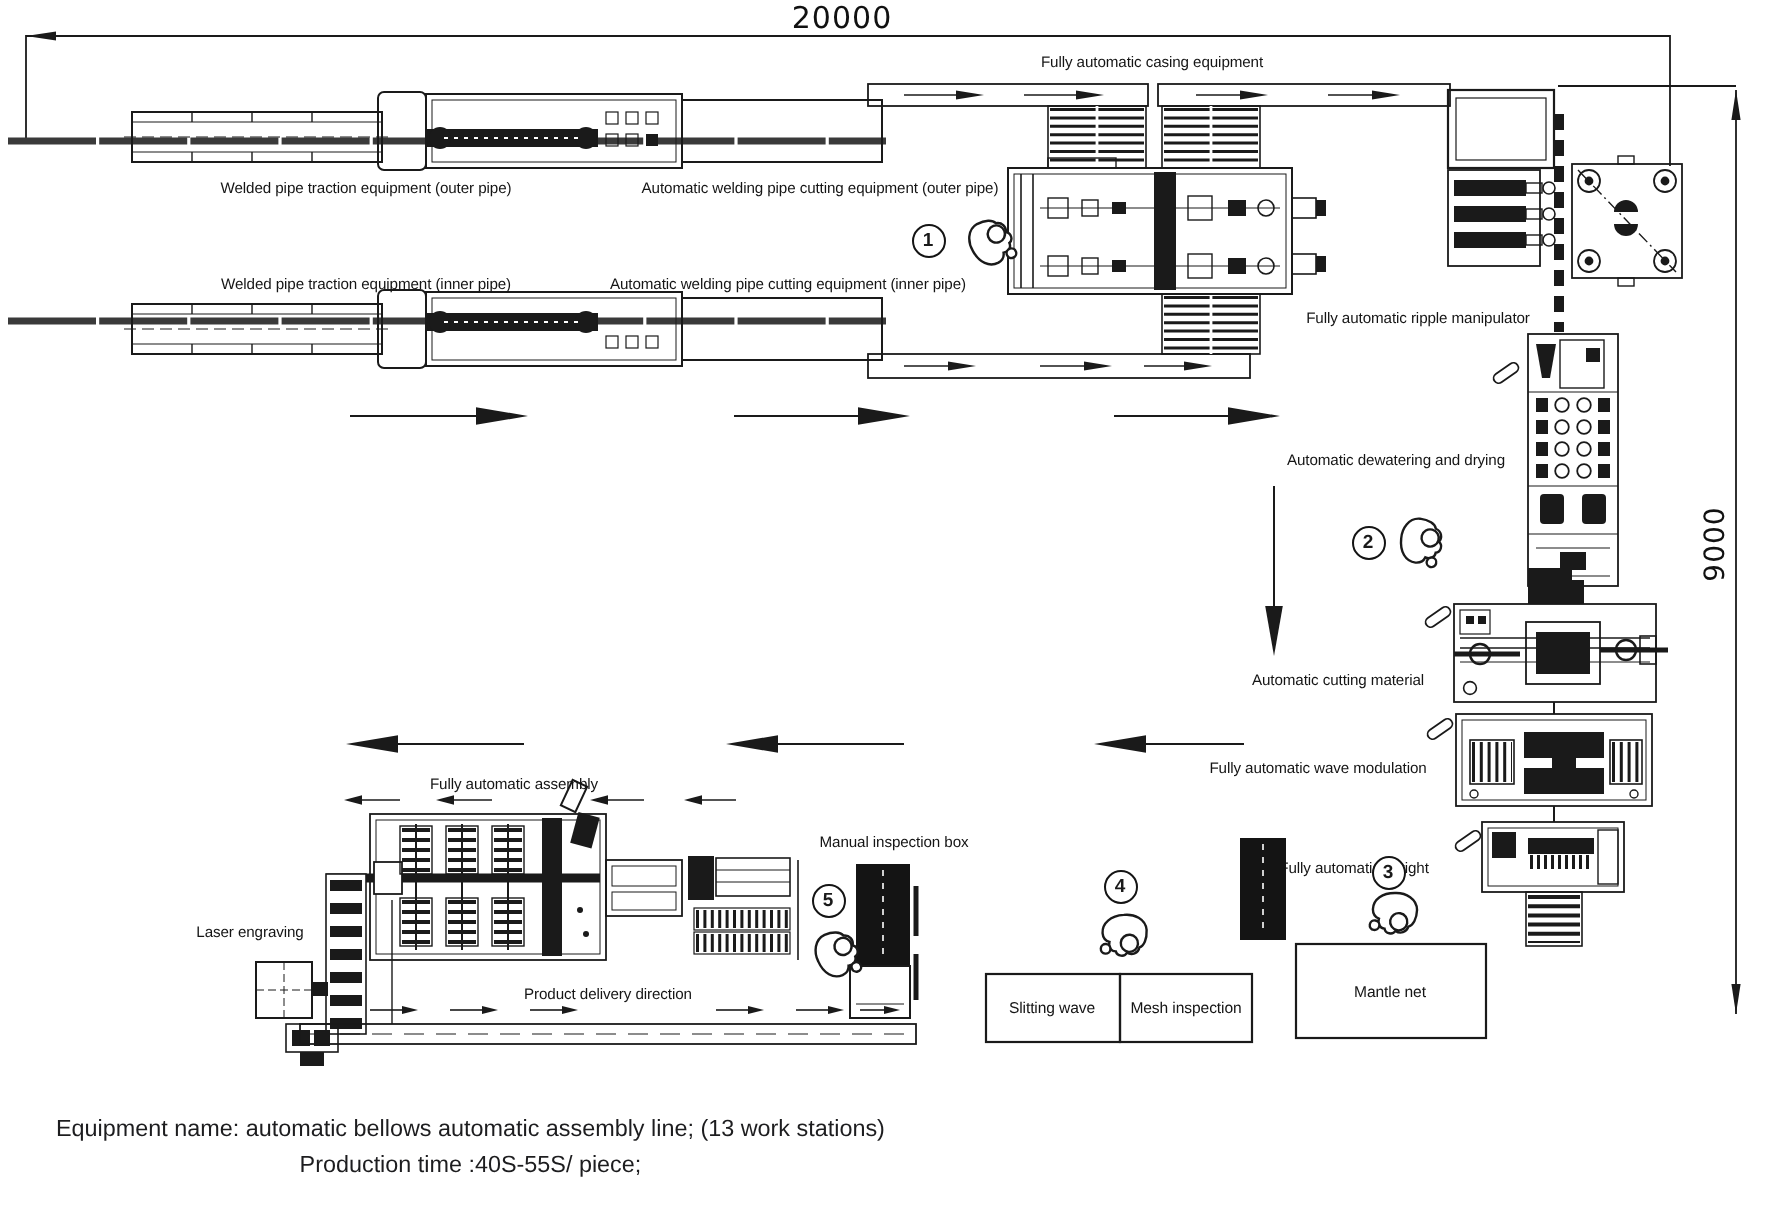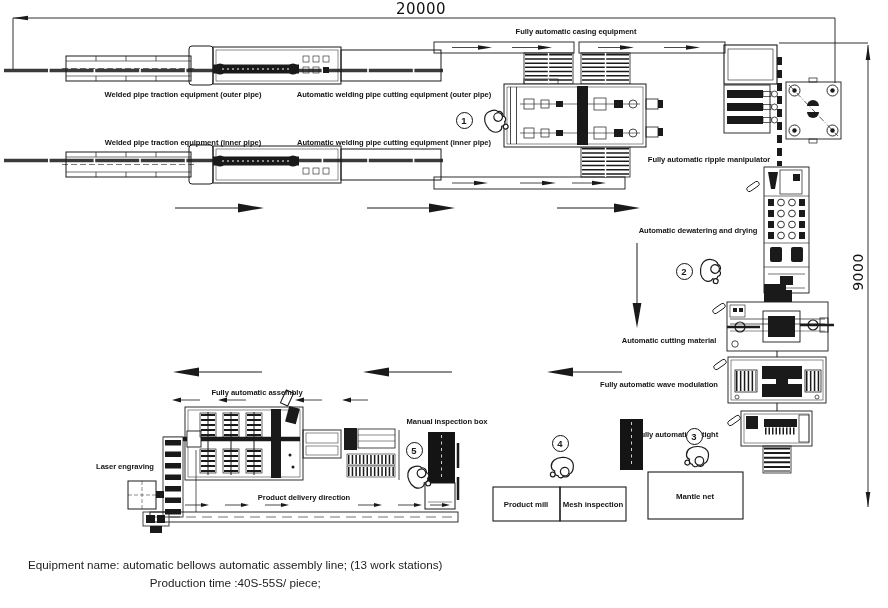--- a/index.html
+++ b/index.html
@@ -1,21 +1,21 @@
 <!DOCTYPE html>
 <html><head>
 <meta charset="utf-8">
 <style>
   html,body{margin:0;padding:0;background:#fff;}
   #stage{position:relative;width:888px;height:608px;background:#ffffff;overflow:hidden;
          font-family:"Liberation Sans",sans-serif;color:#1a1a1a;}
   svg{position:absolute;left:0;top:0;}
   .f{fill:#1a1a1a;stroke:none;}
   .fw{fill:#ffffff;}
-  .lbl{position:absolute;transform:translate(-50%,-50%);font-size:7.6px;font-weight:700;
+  .lbl{position:absolute;transform:translate(-50%,-50%);font-size:7.6px;font-weight:400;
        letter-spacing:-0.05px;white-space:nowrap;color:#151515;}
   .dim{position:absolute;transform:translate(-50%,-50%);font-size:15px;font-weight:400;
        color:#111;letter-spacing:0.5px;font-family:"DejaVu Sans",sans-serif;}
   .dim.v{transform:translate(-50%,-50%) rotate(-90deg);font-size:14px;}
   .station{position:absolute;width:17px;height:17px;border:1.4px solid #141414;border-radius:50%;
        display:flex;align-items:center;justify-content:center;font-size:9.5px;font-weight:600;
        background:#fff;box-sizing:border-box;}
   .boxlbl{font-size:7.8px;}
   #notes{position:absolute;left:28px;top:556px;font-size:11.7px;line-height:17.6px;color:#1d1d1f;text-align:center;}
 </style>
@@ -433,30 +433,30 @@
       <use href="#worker" transform="translate(419,477) rotate(-15)"></use>
     </g>
   </g>
 </svg>
 
 <div class="dim" style="left:421px;top:9px">20000</div>
 <div class="dim v" style="left:858px;top:272px">9000</div>
 
 <div class="lbl" style="left:576px;top:31px">Fully automatic casing equipment</div>
 <div class="lbl" style="left:183px;top:94px">Welded pipe traction equipment (outer pipe)</div>
-<div class="lbl" style="left:394px;top:94px">Automatic welding pipe cutting equipment (outer pipe)</div>
+<div class="lbl" style="left:410px;top:94px">Automatic welding pipe cutting equipment (outer pipe)</div>
 <div class="lbl" style="left:183px;top:142px">Welded pipe traction equipment (inner pipe)</div>
 <div class="lbl" style="left:394px;top:142px">Automatic welding pipe cutting equipment (inner pipe)</div>
 <div class="lbl" style="left:709px;top:159px">Fully automatic ripple manipulator</div>
 <div class="lbl" style="left:698px;top:230px">Automatic dewatering and drying</div>
 <div class="lbl" style="left:669px;top:340px">Automatic cutting material</div>
 <div class="lbl" style="left:659px;top:384px">Fully automatic wave modulation</div>
 <div class="lbl" style="left:677px;top:434px">Fully automatic airtight</div>
 <div class="lbl boxlbl" style="left:695px;top:496px">Mantle net</div>
-<div class="lbl boxlbl" style="left:526px;top:504px">Product mill</div>
+<div class="lbl boxlbl" style="left:526px;top:504px">Slitting wave</div>
 <div class="lbl boxlbl" style="left:593px;top:504px">Mesh inspection</div>
 <div class="lbl" style="left:257px;top:392px">Fully automatic assembly</div>
 <div class="lbl" style="left:447px;top:421px">Manual inspection box</div>
 <div class="lbl" style="left:125px;top:466px">Laser engraving</div>
 <div class="lbl" style="left:304px;top:497px">Product delivery direction</div>
 
 <div class="station" style="left:455.5px;top:111.5px">1</div>
 <div class="station" style="left:675.5px;top:262.5px">2</div>
 <div class="station" style="left:685.5px;top:427.5px">3</div>
 <div class="station" style="left:551.5px;top:434.5px">4</div>

